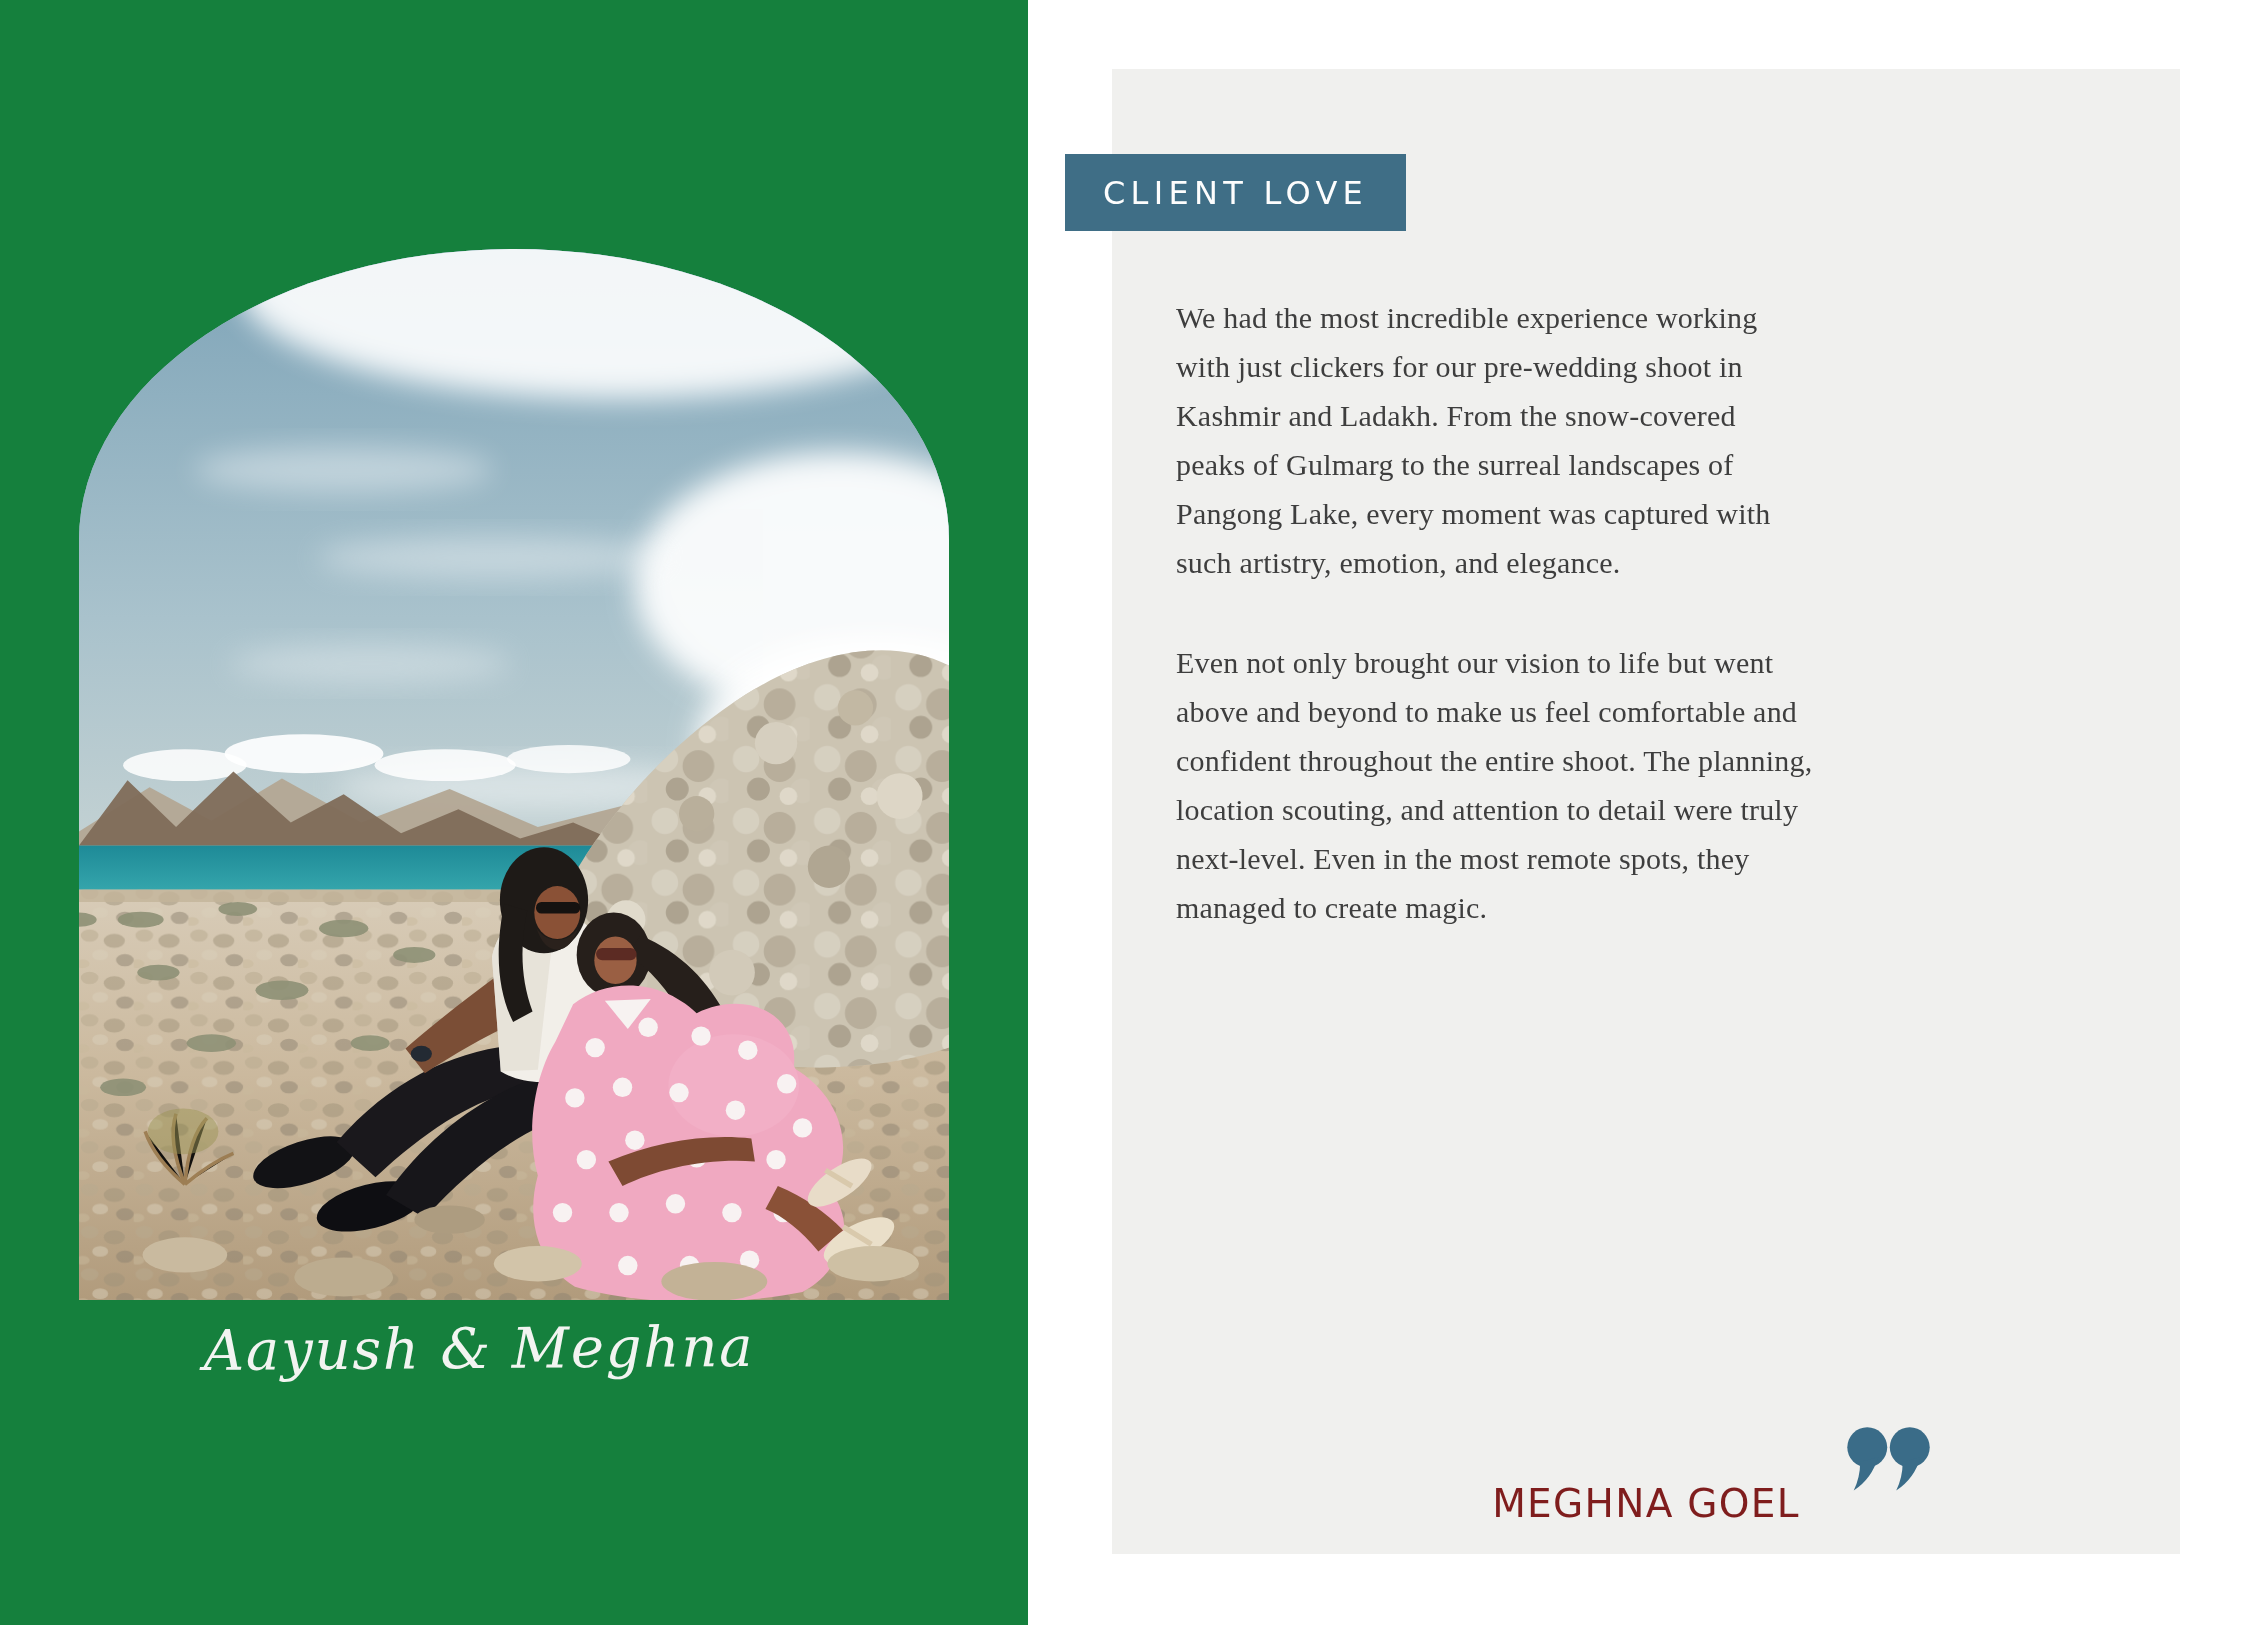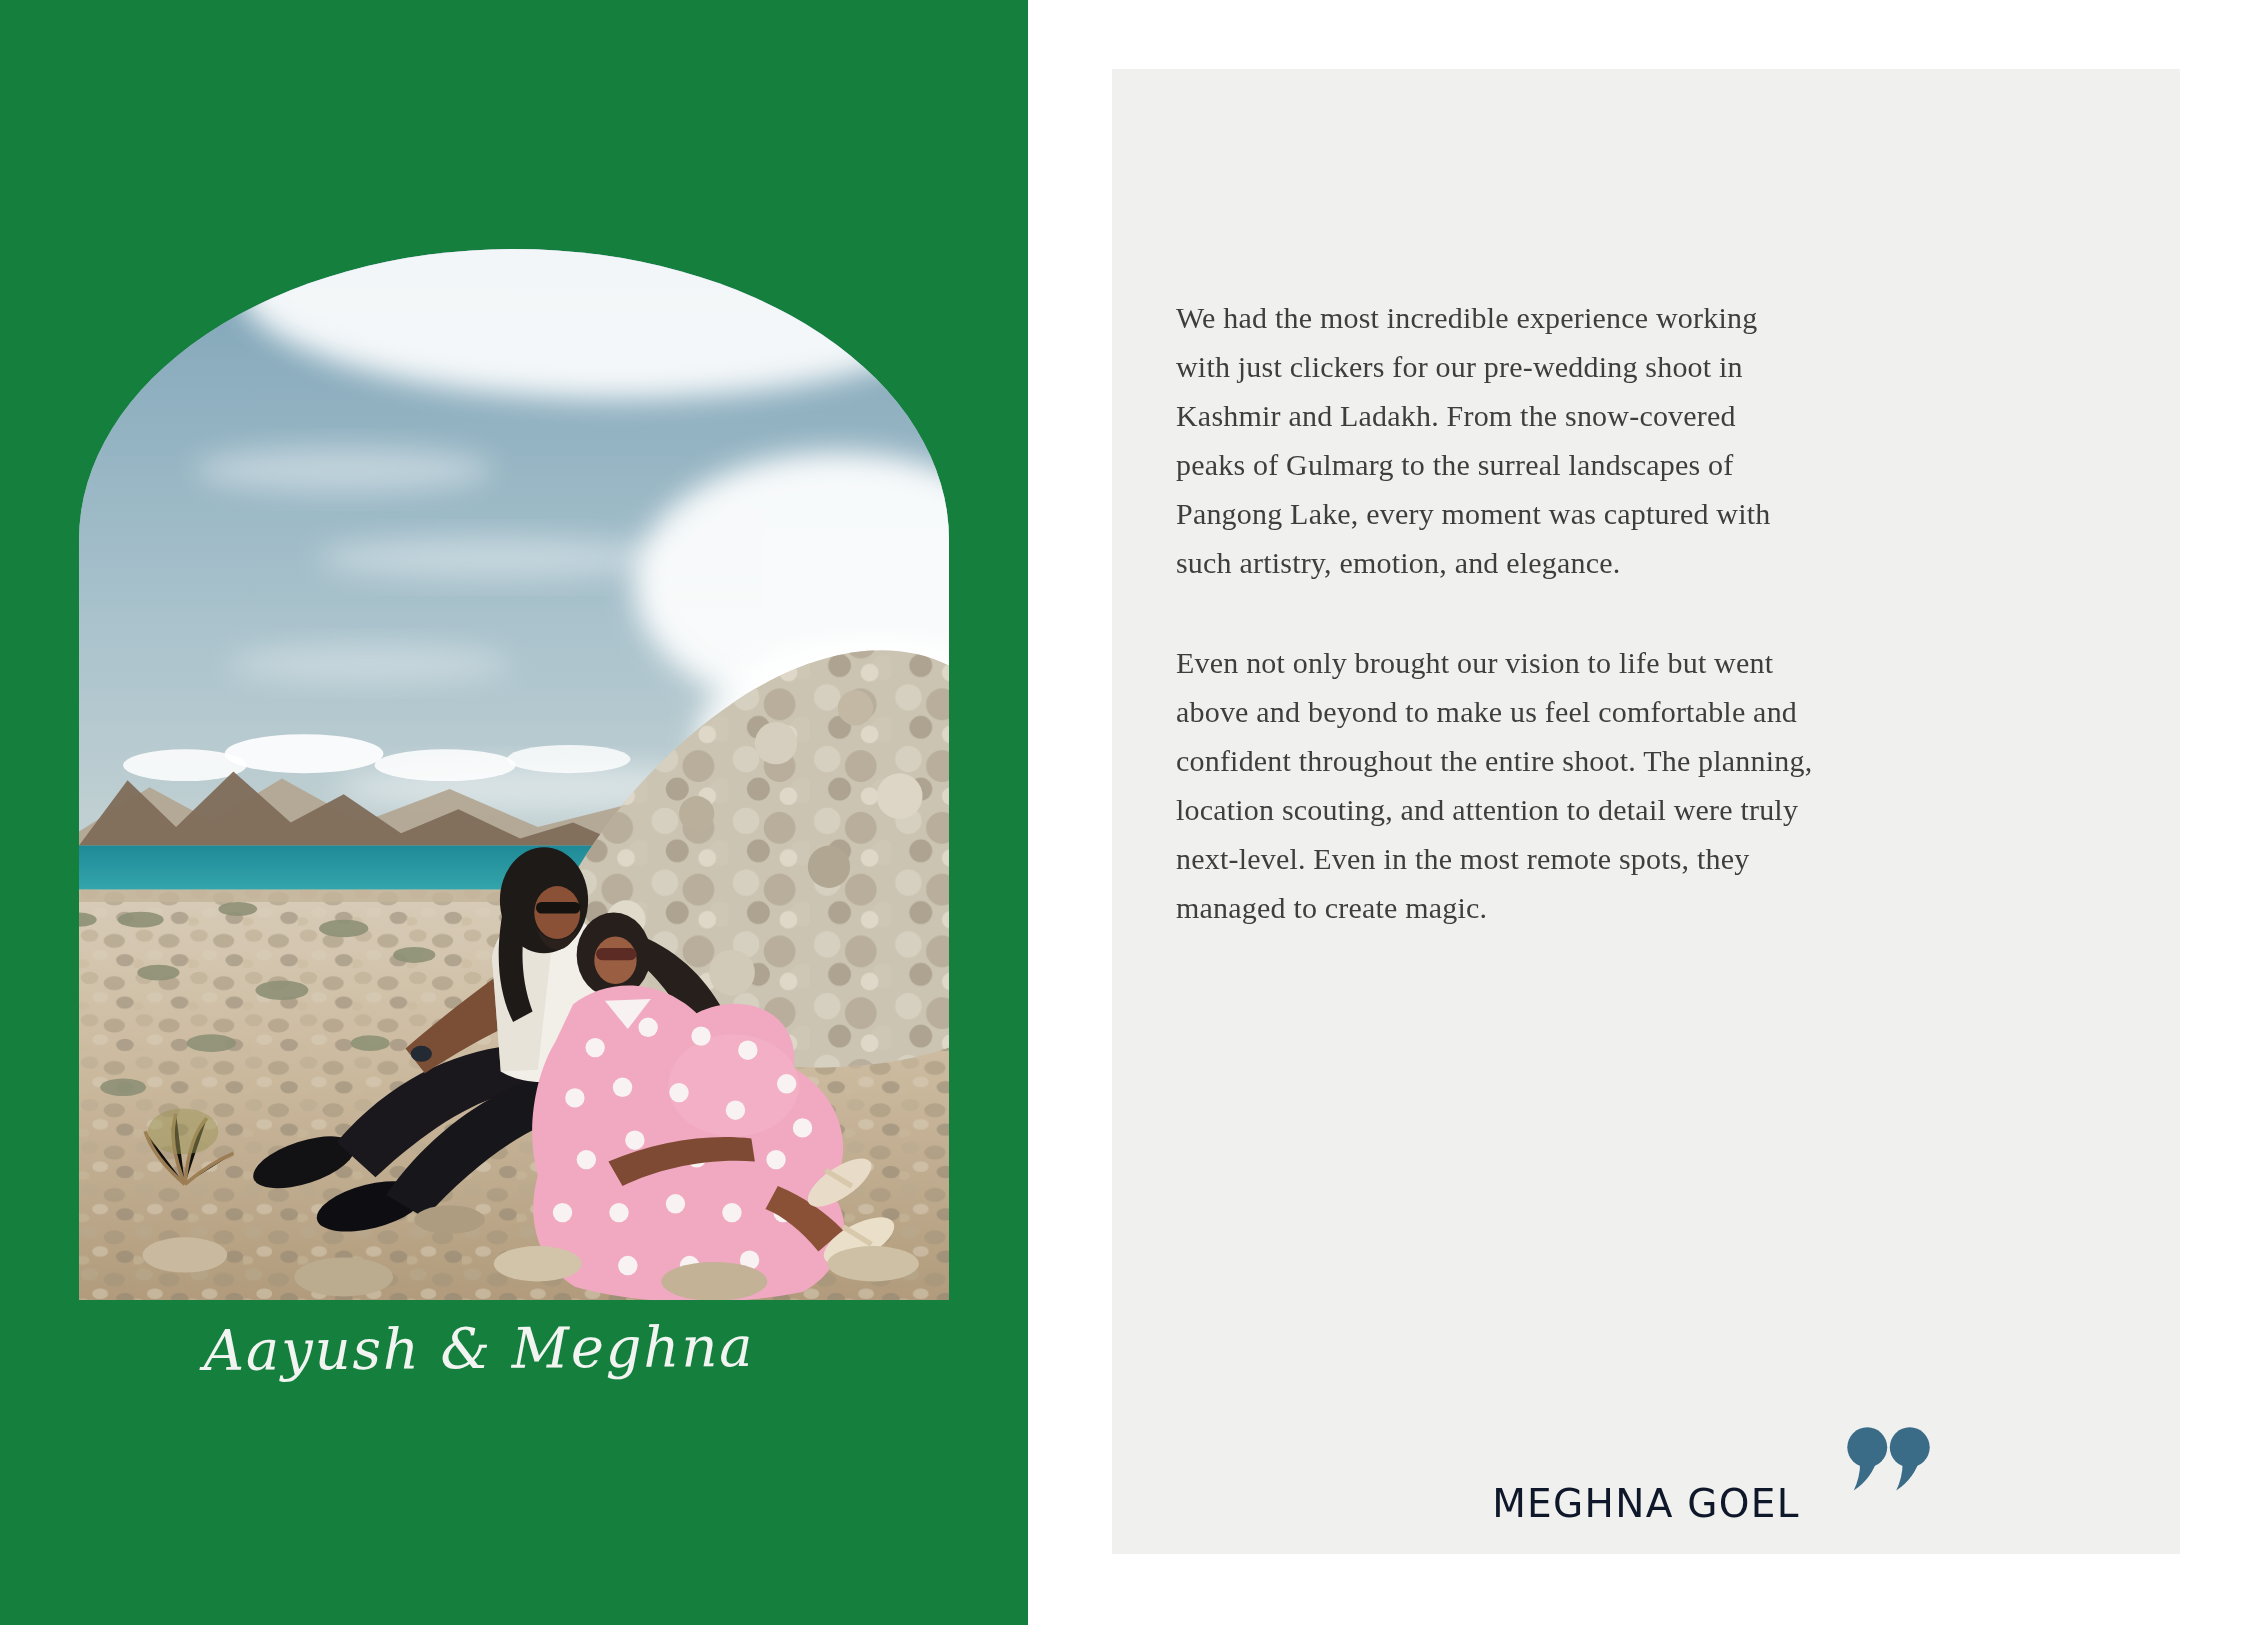--- a/index.html
+++ b/index.html
@@ -13,21 +13,21 @@
            font-family:"DejaVu Serif", serif;font-style:italic;font-size:56px;
            color:#F2F4F1;letter-spacing:1.8px;transform:rotate(-0.4deg);}
   .card{position:absolute;left:1112px;top:69px;width:1068px;height:1485px;background:#F0F0EE;}
   .badge{position:absolute;left:1065px;top:154px;width:341px;height:77px;background:#3F6E86;
          display:flex;align-items:center;justify-content:center;color:#FDFDFD;
          font-size:32px;letter-spacing:5.3px;}
   .paras{position:absolute;left:64px;top:224px;width:979px;color:#3E3E3E;
          font-size:30px;line-height:49px;letter-spacing:0.2px;}
   .paras p{margin:0 0 51px 0;white-space:pre;font-family:Liberation Serif, serif;}
   .signature{position:absolute;left:0;top:1412px;width:1068px;text-align:center;
-             font-size:39px;letter-spacing:1.3px;color:#0f172a;}
+             font-size:39px;letter-spacing:1.3px;color:#7f1d1d;}
   .quote{position:absolute;left:734px;top:1348px;width:85px;height:85px;fill:#3A6C88;}
 </style>
 </head>
 <body>
 
 <div class="page">
 
   <div class="left-panel">
 
     <div class="arch">
@@ -220,15 +220,18 @@
         <circle cx="33" cy="31" r="31"></circle>
         <path d="M12 98 Q40 80 50 46 L22 54 Q22 78 12 98 Z"></path>
       </g>
       <g transform="translate(66 0)">
         <circle cx="33" cy="31" r="31"></circle>
         <path d="M12 98 Q40 80 50 46 L22 54 Q22 78 12 98 Z"></path>
       </g>
     </svg>
   </div>
 
+  <div class="badge">
+    <span>CLIENT LOVE</span>
+  </div>
 
 </div>
 
 
 </body></html>

